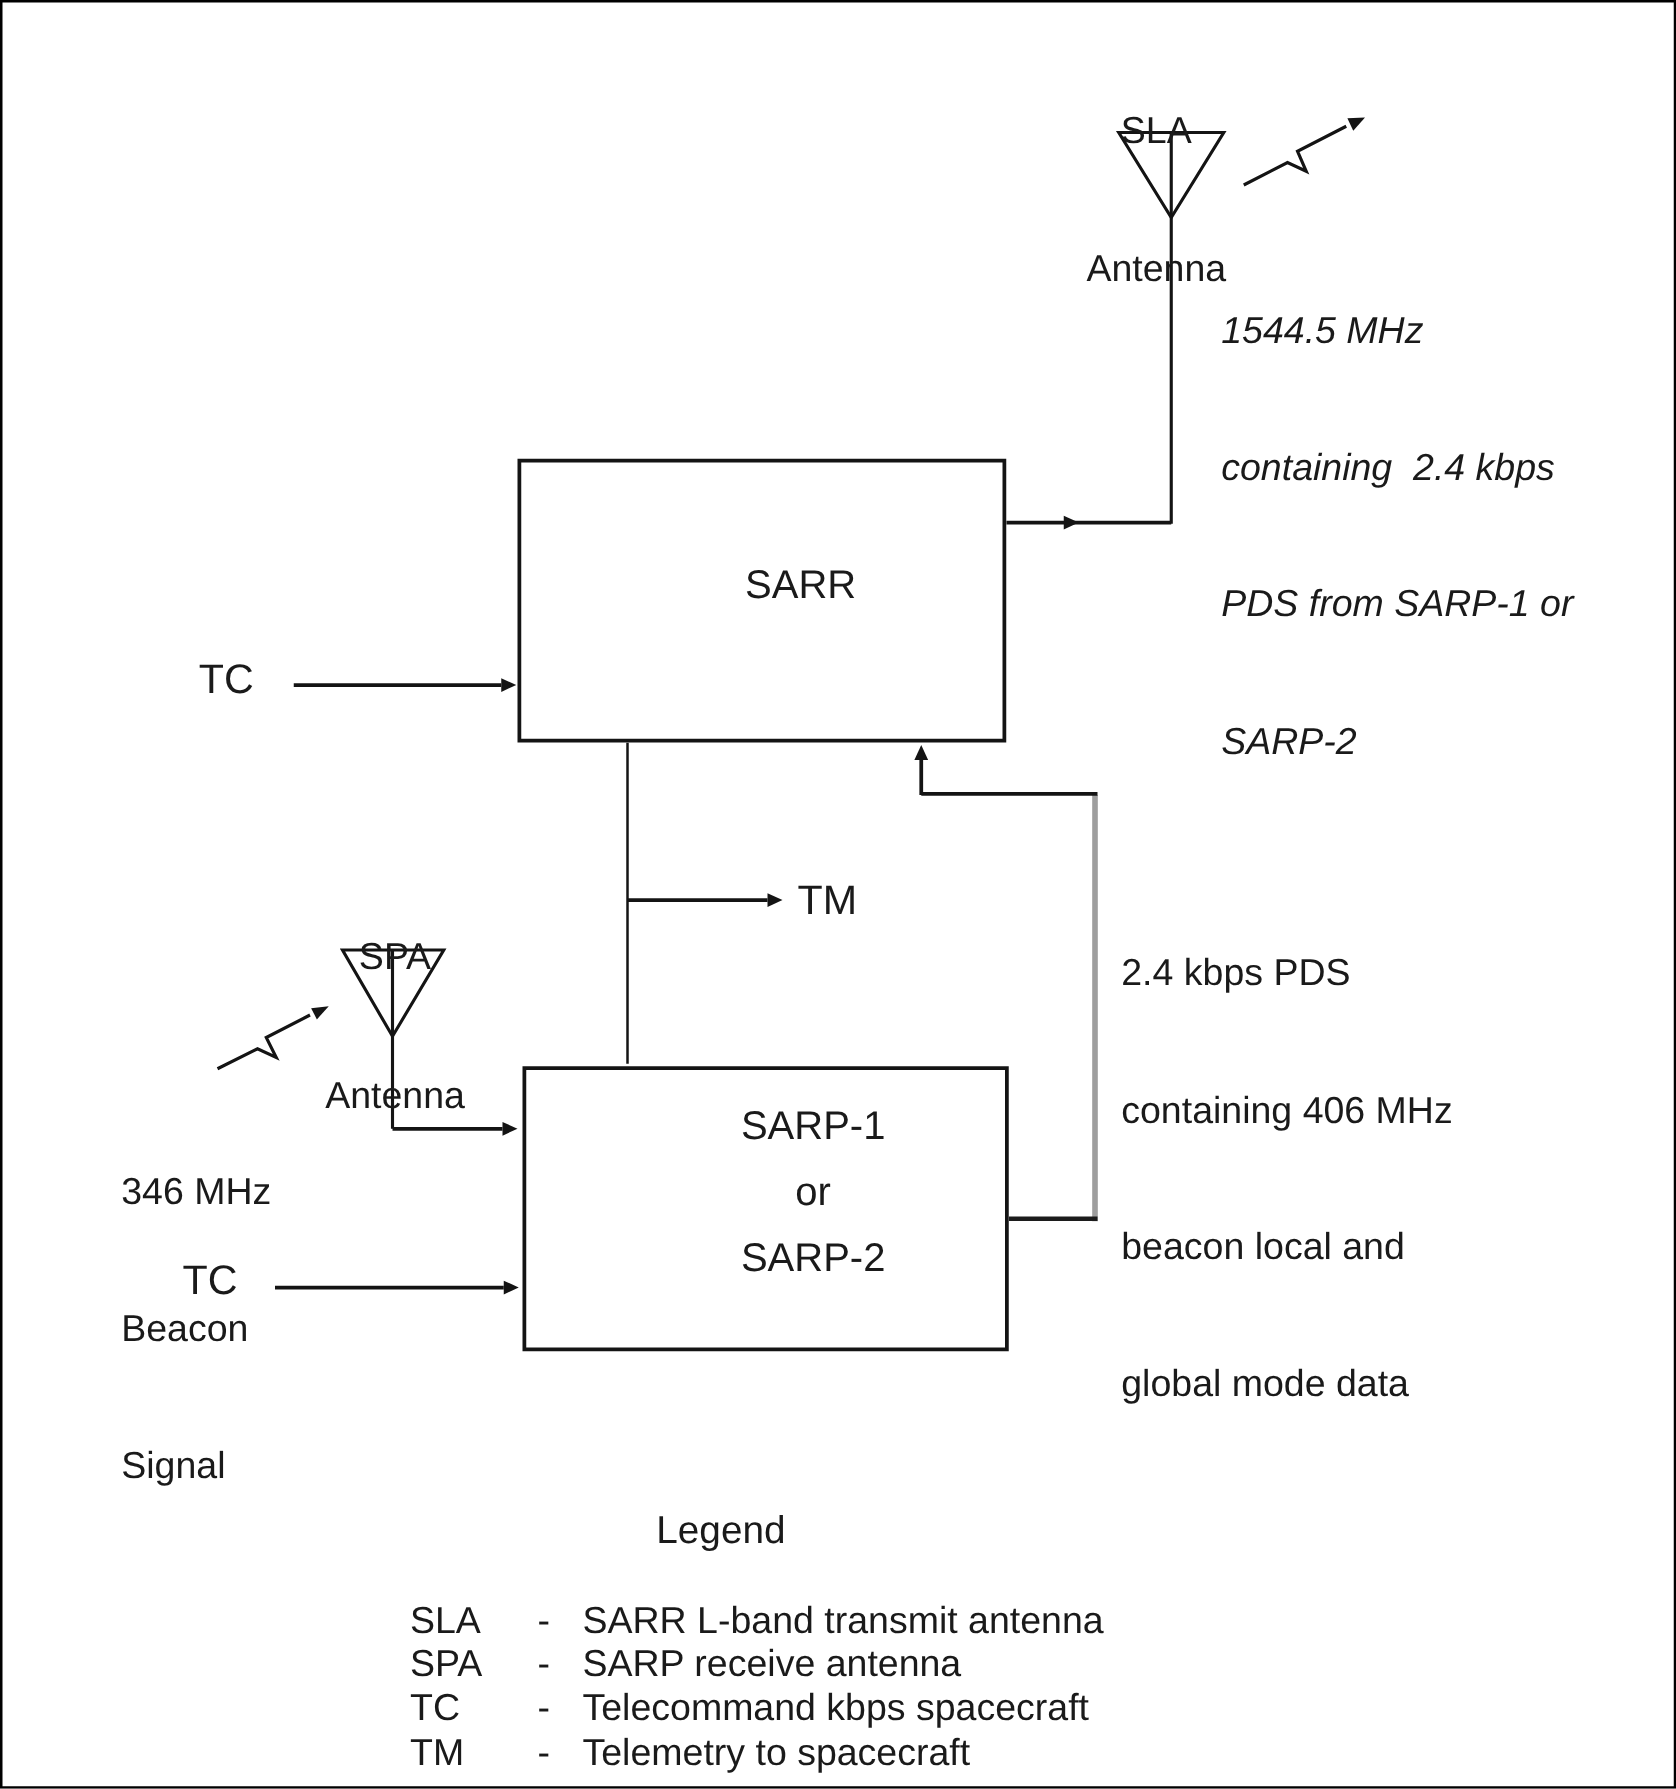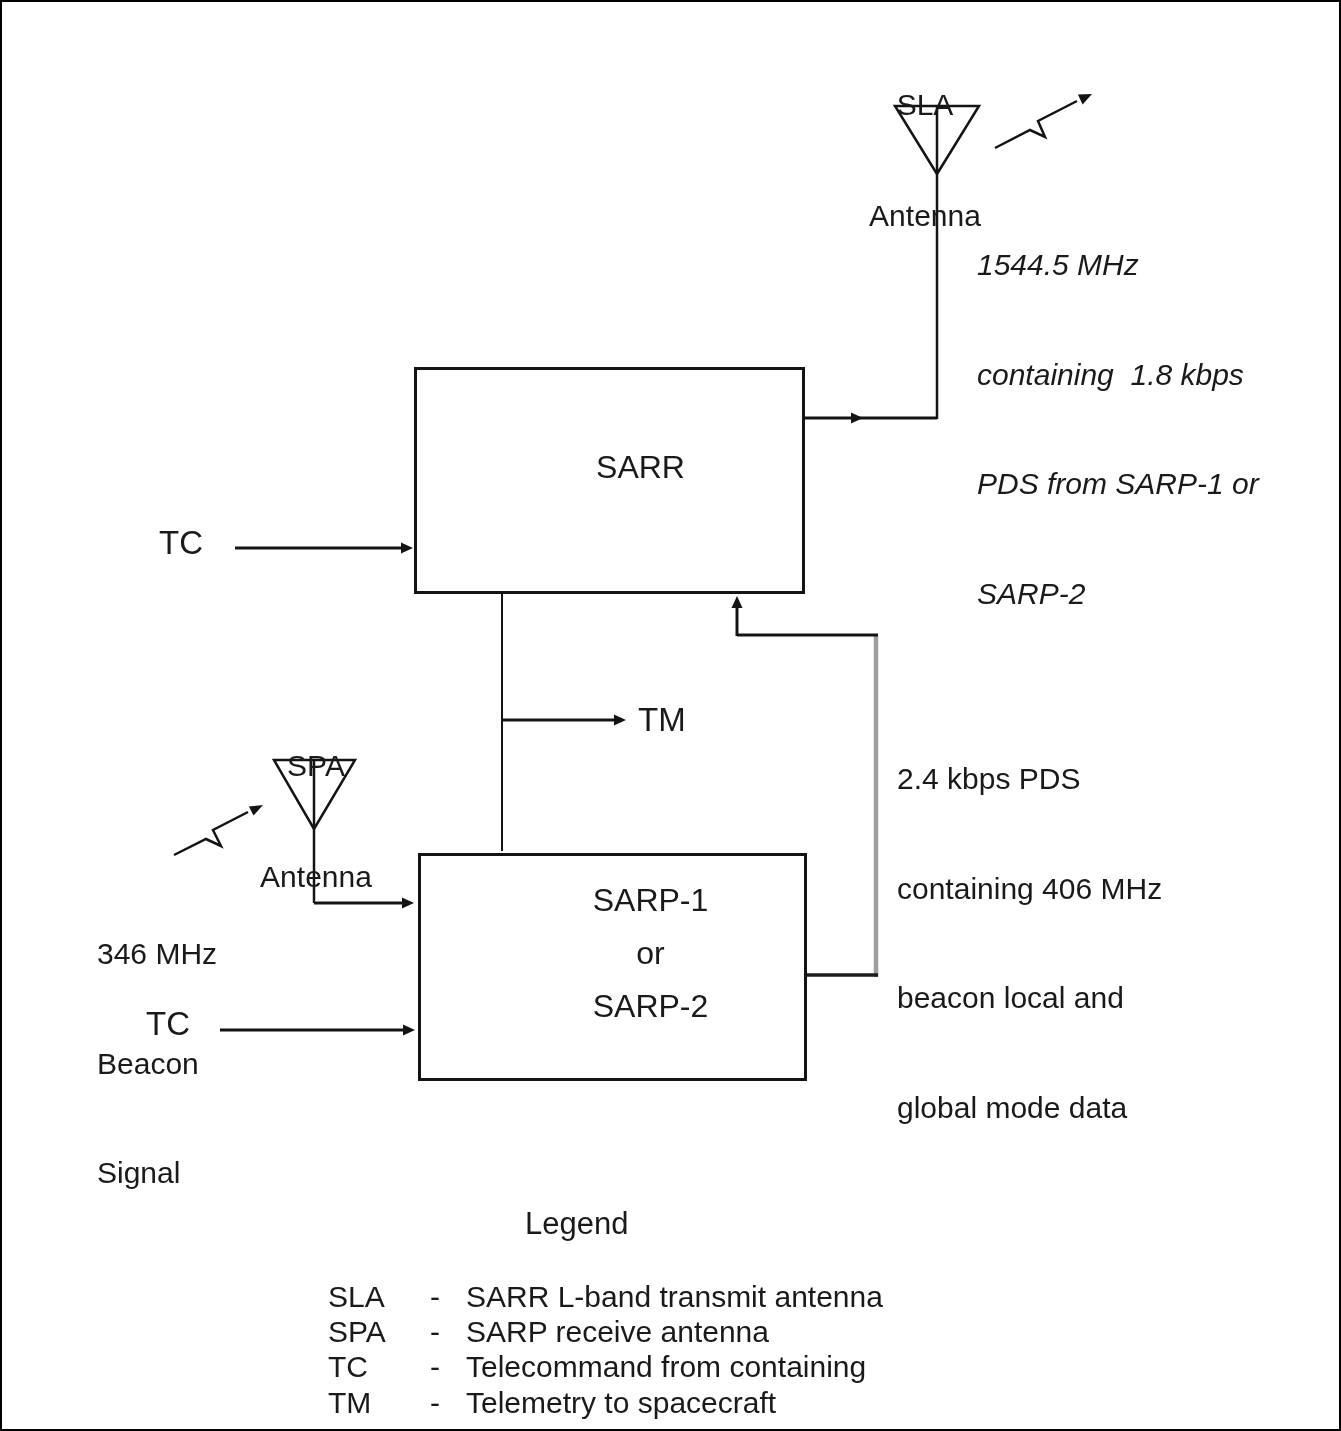--- a/index.html
+++ b/index.html
@@ -91,21 +91,21 @@
     <polygon points="413,1028 401,1022.5 401,1033.5" fill="#141414"></polygon>
   </svg>
 
   <div class="abs antlabel" style="left:843px;top:10px;width:160px;">
     <div>SLA</div>
     <div>Antenna</div>
   </div>
 
   <div class="abs note" style="left:975px;top:172px;font-style:italic;">
     <div>1544.5 MHz</div>
-    <div>containing  1.8 kbps</div>
+    <div>containing  2.4 kbps</div>
     <div>PDS from SARP-1 or</div>
     <div>SARP-2</div>
   </div>
 
   <div class="block" style="left:412px;top:365px;width:391px;height:227px;"></div>
   <div class="blocklabel" style="left:412px;top:447px;width:453px;">SARR</div>
 
   <div class="abs portlabel" style="left:157px;top:522px;">TC</div>
 
   <div class="abs portlabel" style="left:636px;top:699px;">TM</div>
@@ -146,21 +146,21 @@
       <span class="legend-def">SARR L-band transmit antenna</span>
     </div>
     <div class="legend-row">
       <span class="legend-abbr">SPA</span>
       <span class="legend-dash">-</span>
       <span class="legend-def">SARP receive antenna</span>
     </div>
     <div class="legend-row">
       <span class="legend-abbr">TC</span>
       <span class="legend-dash">-</span>
-      <span class="legend-def">Telecommand from containing</span>
+      <span class="legend-def">Telecommand kbps spacecraft</span>
     </div>
     <div class="legend-row">
       <span class="legend-abbr">TM</span>
       <span class="legend-dash">-</span>
       <span class="legend-def">Telemetry to spacecraft</span>
     </div>
   </div>
 
 </div>
 

